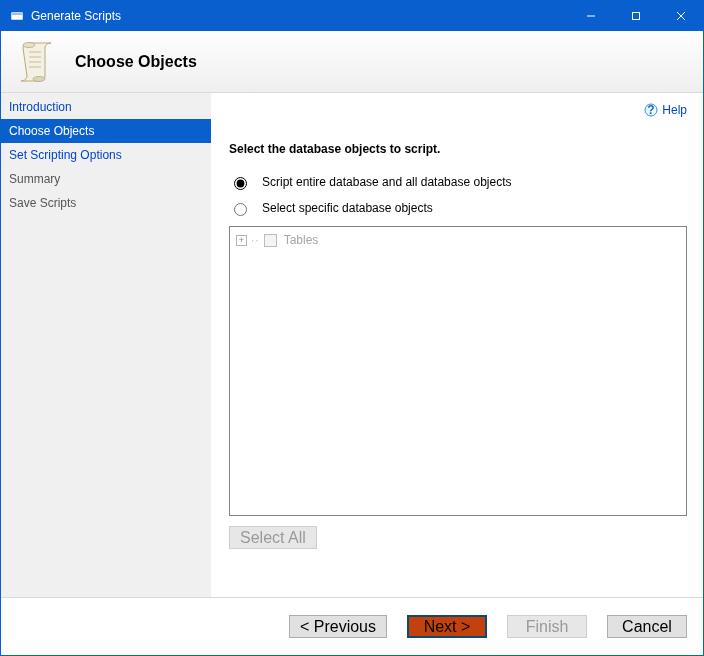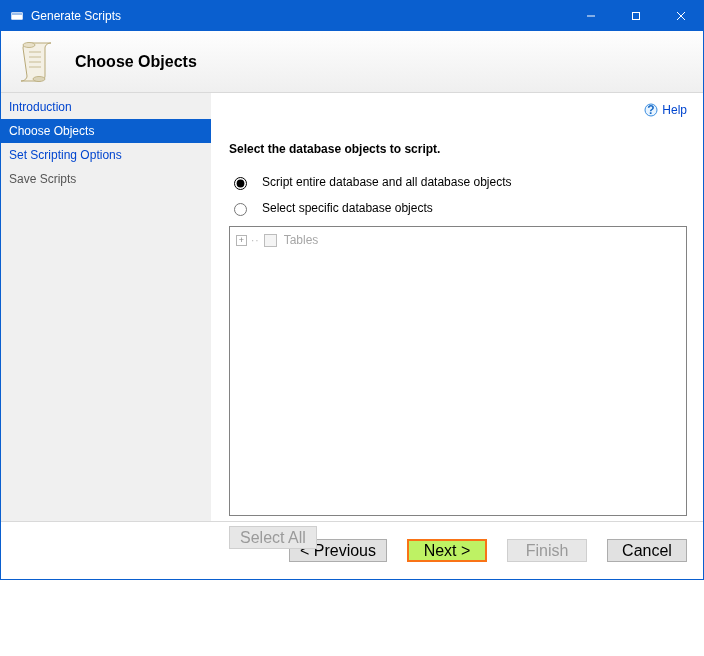--- a/index.html
+++ b/index.html
@@ -10,21 +10,21 @@
     body {
       margin: 0;
       padding: 0;
       background: #fff;
       width: 704px;
       height: 656px;
       overflow: hidden;
     }
     .window {
       width: 704px;
-      height: 580px;
+      height: 656px;
       border: 1px solid #0a5fcf;
       display: flex;
       flex-direction: column;
       background: #fff;
       justify-content: center;
     }
     .titlebar {
       height: 30px;
       background: #0a5fcf;
       color: #fff;
@@ -193,22 +193,22 @@
       height: 58px;
       border-top: 1px solid #d9d9d9;
       display: flex;
       align-items: center;
       justify-content: flex-end;
       gap: 20px;
       padding-right: 16px;
       background: #fff;
     }
     .btn.primary {
-      border: 2px solid #f97316;
-      background: #bef264;
+      border: 2px solid #0c4a6e;
+      background: #c2410c;
       color: #000;
     }
   </style>
 </head>
 <body>
 
 <div class="window">
 
   <div class="titlebar">
     <svg class="titlebar-icon" viewBox="0 0 16 16">
@@ -248,20 +248,21 @@
     </svg>
     <span class="header-title">Choose Objects</span>
   </div>
 
   <div class="body-area">
 
     <div class="sidebar">
       <div class="sidebar-item">Introduction</div>
       <div class="sidebar-item active">Choose Objects</div>
       <div class="sidebar-item">Set Scripting Options</div>
+      <div class="sidebar-item past">Summary</div>
       <div class="sidebar-item past">Save Scripts</div>
     </div>
 
     <div class="main">
       <div class="help-link">
         <svg width="14" height="14" viewBox="0 0 14 14">
           <circle cx="7" cy="7" r="6" fill="#e8f4ff" stroke="#3a8de0" stroke-width="1"></circle>
           <text x="7" y="10.5" text-anchor="middle" font-size="9" font-weight="bold" fill="#1a6bc7">?</text>
         </svg>
         <span>Help</span>

